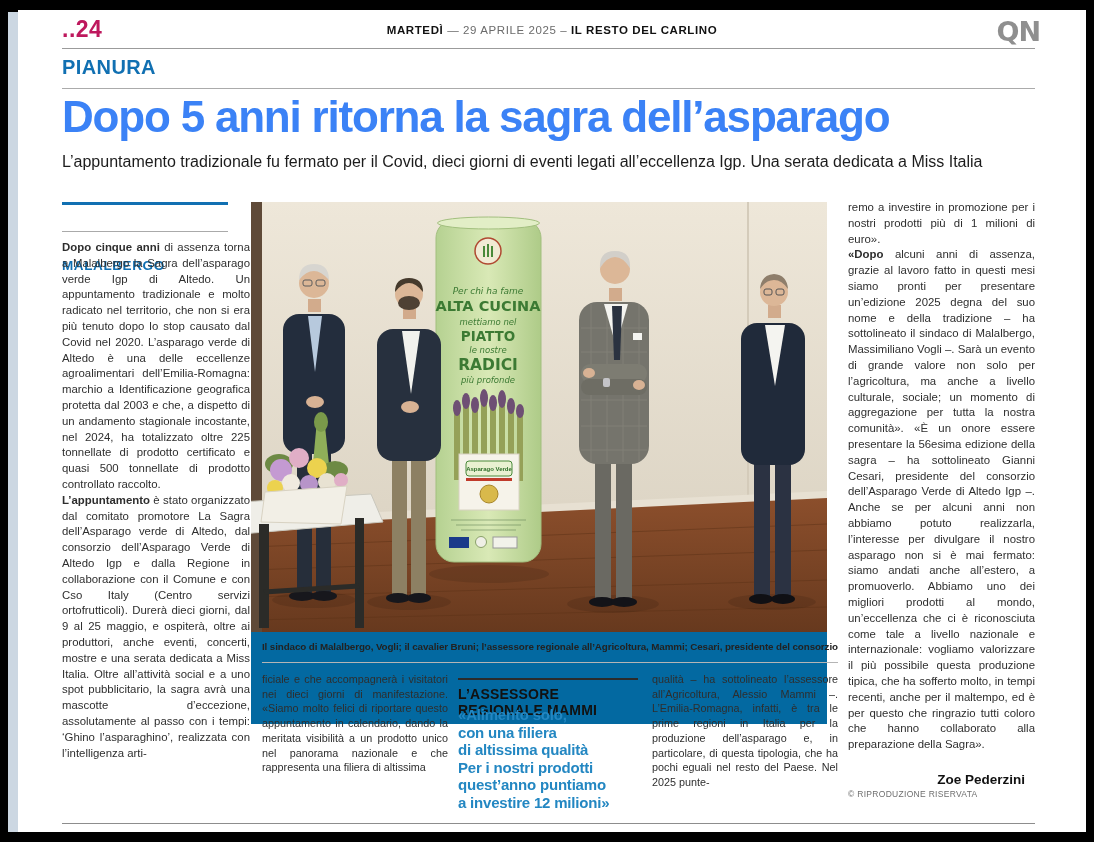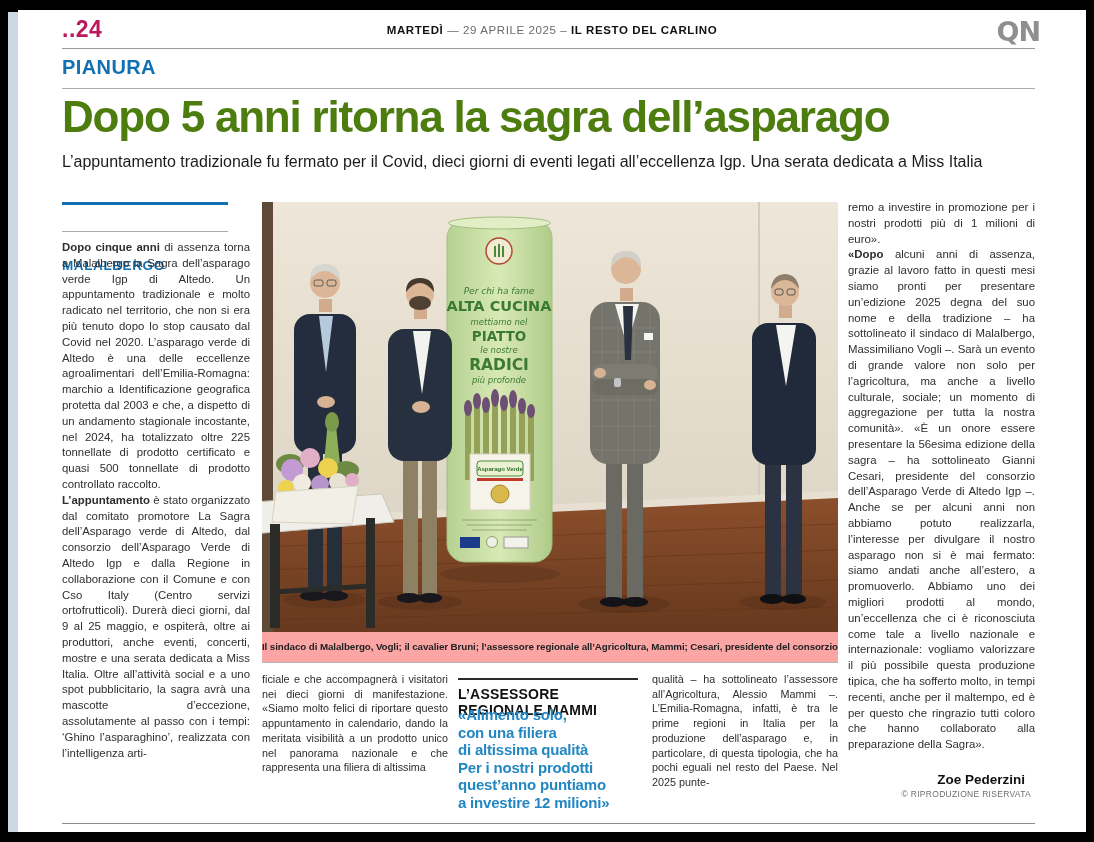--- a/index.html
+++ b/index.html
@@ -16,39 +16,39 @@
   .rule{position:absolute;height:1px;background:#9b9b9b;}
 
   
   .page-number{left:44px;top:6px;font-size:23px;font-weight:800;color:#be185d;letter-spacing:.5px;}
   .dateline{left:0;top:14px;width:100%;text-align:center;font-size:11.5px;letter-spacing:.6px;color:#111;}
   .dateline b{font-weight:800;}
   .dateline .mid{color:#6b6b6b;font-weight:500;}
   .qn-logo{top:6px;right:46px;font-size:27px;font-weight:900;color:#8f8f8f;letter-spacing:-1px;font-family:"DejaVu Sans",sans-serif;}
 
   .section-label{left:44px;top:46px;font-size:20px;font-weight:800;color:var(--accent-blue);letter-spacing:.4px;}
-  .headline{left:44px;top:82px;width:980px;font-size:44px;font-weight:800;color:#4d7c0f;letter-spacing:-1.2px;white-space:nowrap;}
+  .headline{left:44px;top:82px;width:980px;font-size:44px;font-weight:800;color:#3b82f6;letter-spacing:-1.2px;white-space:nowrap;}
   .subheadline{left:44px;top:143px;width:980px;font-size:16px;color:#1c1c1c;white-space:nowrap;overflow:hidden;}
 
   
   .kicker-wrap{left:44px;top:192px;width:188px;}
   .kicker-topbar{position:absolute;left:0;top:0;width:166px;height:3px;background:var(--accent-blue);}
   .kicker{position:absolute;left:0;top:8px;font-size:13.5px;font-weight:800;color:var(--accent-blue);letter-spacing:.6px;margin-top:48px;}
   .kicker-rule{position:absolute;left:0;top:29px;width:166px;height:1px;background:#aaa;}
 
   .body-text{font-size:11.4px;line-height:15.8px;text-align:justify;color:#2e2e2e;overflow:hidden;}
   .body-text p{margin:0;}
   .col-left{left:44px;top:230px;width:188px;height:576px;}
   .col-right{left:830px;top:190px;width:187px;height:616px;}
   .col-right .text{height:566px;overflow:hidden;}
   .byline{text-align:right;font-size:13.5px;font-weight:800;color:#111;padding:6px 10px 2px 0;}
-  .copyright{text-align:right;font-size:8.5px;color:#6e6e6e;padding-right:4px;letter-spacing:.3px;}
+  .copyright{text-align:left;font-size:8.5px;color:#6e6e6e;padding-right:4px;letter-spacing:.3px;}
 
   
-  .photo-frame{left:244px;top:192px;width:576px;height:460px;overflow:hidden;background:#fca5a5;}
+  .photo-frame{left:233px;top:192px;width:576px;height:522px;overflow:hidden;background:#0369a1;}
   .photo-caption{left:244px;top:631px;width:576px;font-size:9.8px;font-weight:700;color:#222;letter-spacing:-.1px;white-space:nowrap;overflow:hidden;}
   .caption-rule{top:652px;left:244px;width:576px;background:#b5b5b5;}
 
   
   .bot-col{top:662px;height:140px;font-size:10.8px;line-height:14.7px;}
   .col-mid1{left:244px;width:186px;}
   .col-mid3{left:634px;width:186px;}
 
   .quote-box{left:440px;top:668px;width:187px;height:136px;}
   .quote-rule{position:absolute;left:0;top:0;width:180px;height:1.5px;background:#2b2b2b;}

